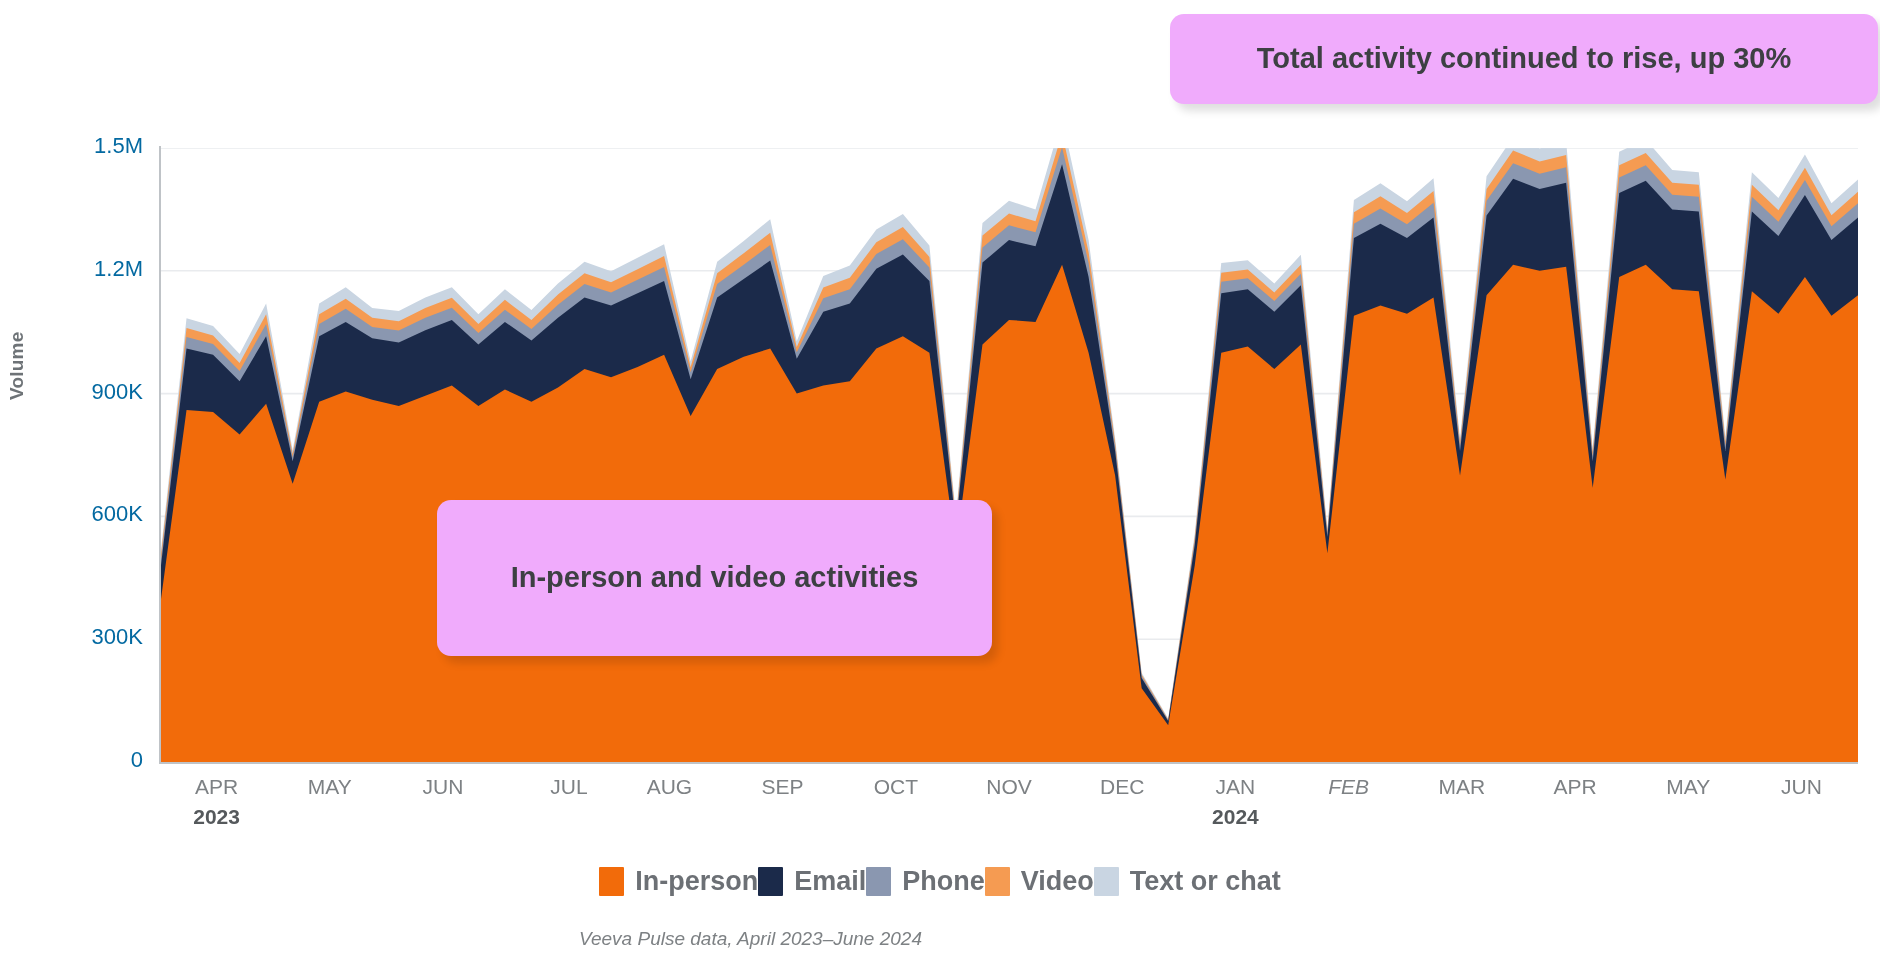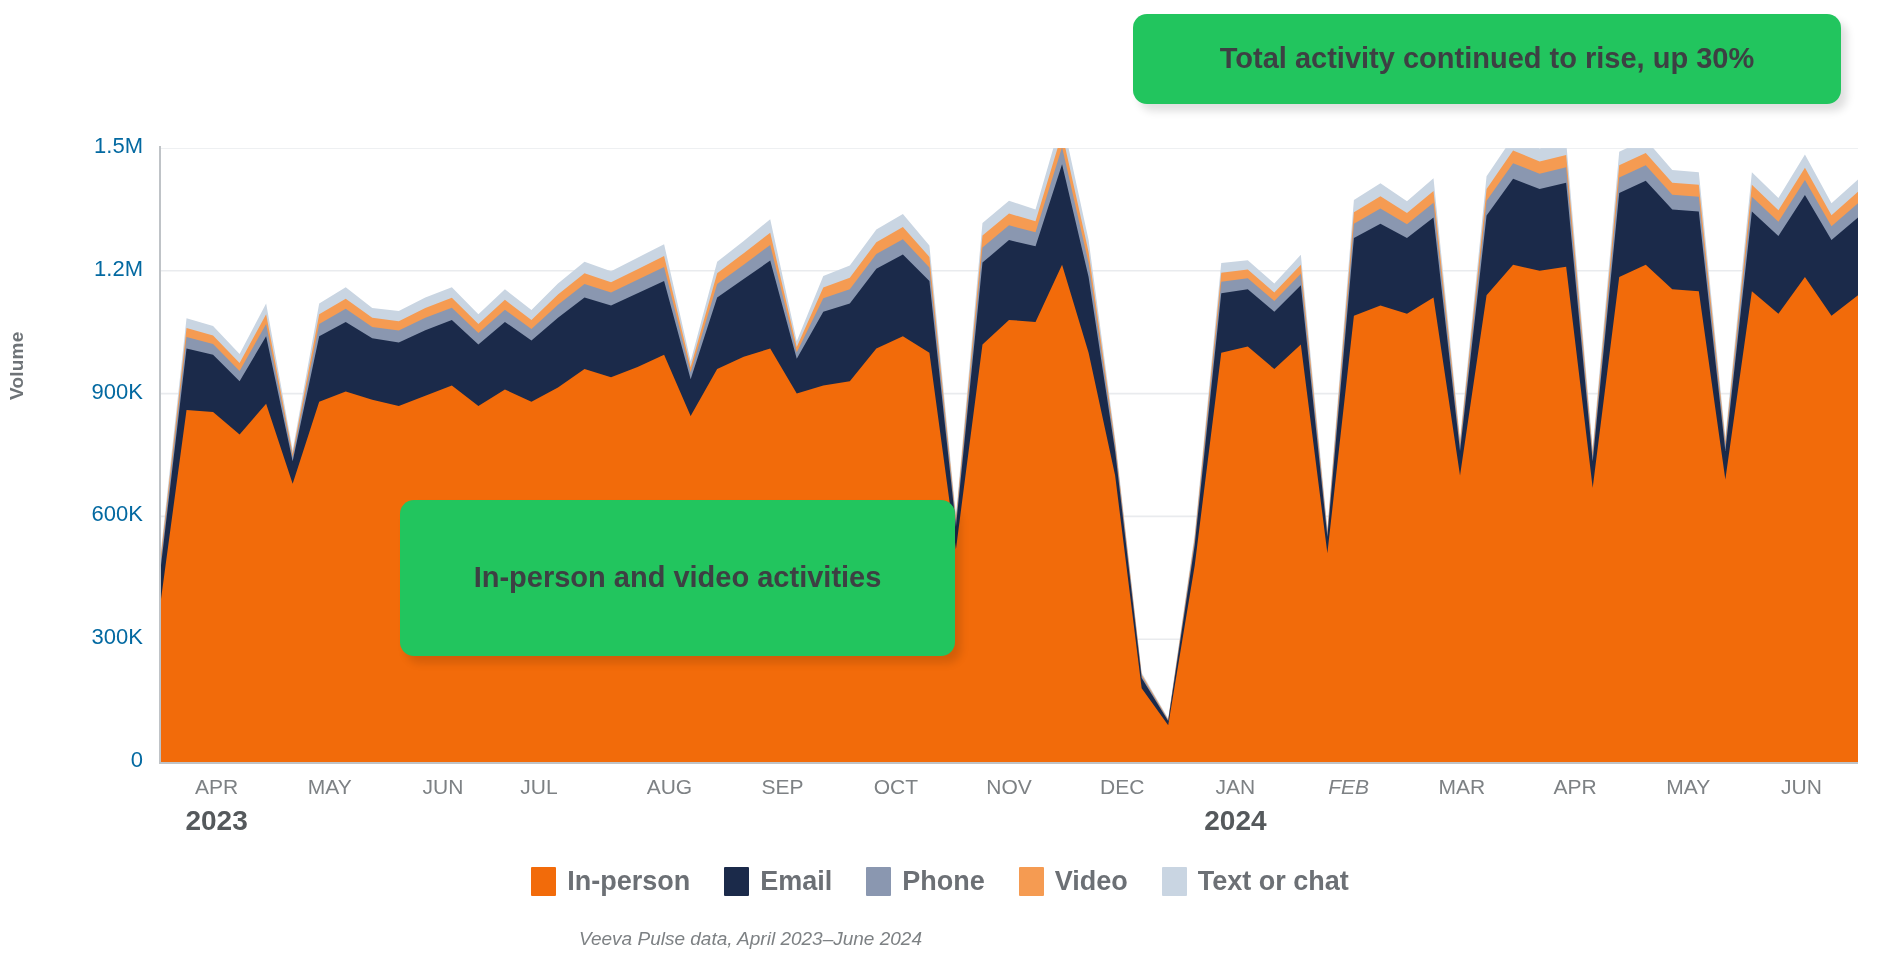--- a/index.html
+++ b/index.html
@@ -95,39 +95,40 @@
     text-align: center;
     font-size: 21px;
     color: #7d8184;
     white-space: nowrap;
   }
   .x-year {
     position: absolute;
     top: 30px;
     transform: translateX(-50%);
     text-align: center;
-    font-size: 28px;
+    font-size: 21px;
     font-weight: bold;
     color: #55595c;
     white-space: nowrap;
   }
 
   
   .callout {
     position: absolute;
-    background: #22c55e;
+    background: #f0abfc;
     border-radius: 14px;
     box-shadow: 6px 7px 9px rgba(0,0,0,0.13);
     display: flex;
     align-items: center;
     justify-content: center;
     text-align: center;
     color: #3d4043;
     font-weight: bold;
     line-height: 1.22;
+    margin-left: 37px;
   }
   #callout-top {
     left: 1133px;
     top: 14px;
     width: 708px;
     height: 90px;
     font-size: 29px;
     padding: 0 16px;
     box-sizing: border-box;
   }
@@ -144,21 +145,20 @@
 
   
   #legend {
     position: absolute;
     left: 0;
     top: 866px;
     width: 1880px;
     display: flex;
     justify-content: center;
     align-items: center;
-    gap: 34px;
   }
   .legend-item {
     display: flex;
     align-items: center;
     gap: 11px;
   }
   .legend-swatch {
     width: 25px;
     height: 29px;
     border-radius: 1px;
@@ -215,21 +215,21 @@
   </div>
 
   <div class="axis-line-v"></div>
   <div class="axis-line-h"></div>
 
   <div id="x-labels">
       <div class="x-tick" style="left: 56.6px;">APR</div>
       <div class="x-year" style="left: 56.6px;">2023</div>
       <div class="x-tick" style="left: 169.8px;">MAY</div>
       <div class="x-tick" style="left: 283px;">JUN</div>
-      <div class="x-tick" style="left: 379px; text-align: right;">JUL</div>
+      <div class="x-tick" style="left: 409px; text-align: right;">JUL</div>
       <div class="x-tick" style="left: 509.4px;">AUG</div>
       <div class="x-tick" style="left: 622.6px;">SEP</div>
       <div class="x-tick" style="left: 735.8px;">OCT</div>
       <div class="x-tick" style="left: 849px;">NOV</div>
       <div class="x-tick" style="left: 962.2px;">DEC</div>
       <div class="x-tick" style="left: 1075.4px;">JAN</div>
       <div class="x-year" style="left: 1075.4px;">2024</div>
       <div class="x-tick" style="left: 1188.6px; font-style: italic;">FEB</div>
       <div class="x-tick" style="left: 1301.8px;">MAR</div>
       <div class="x-tick" style="left: 1415px;">APR</div>

